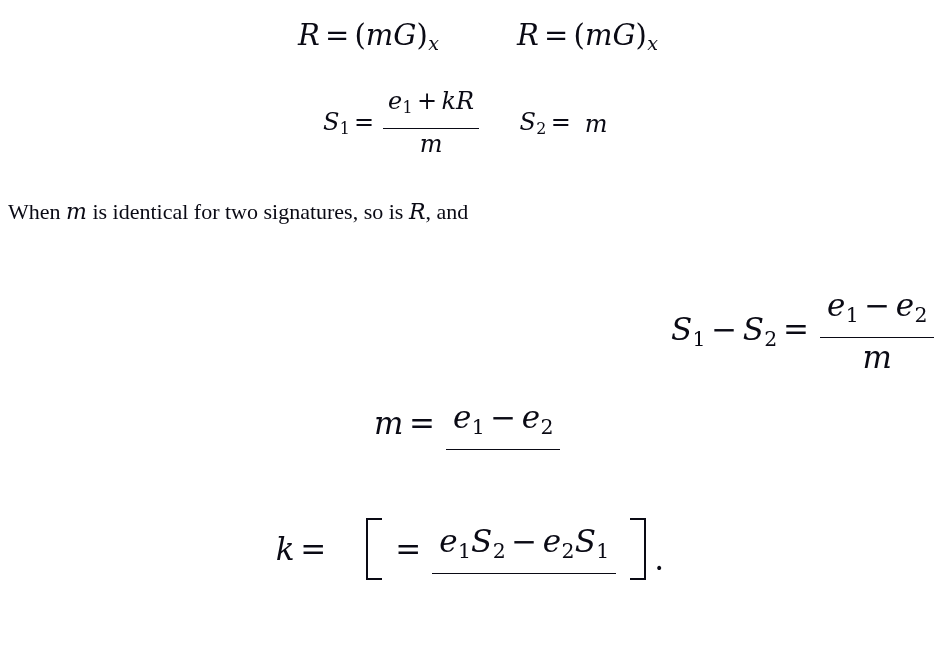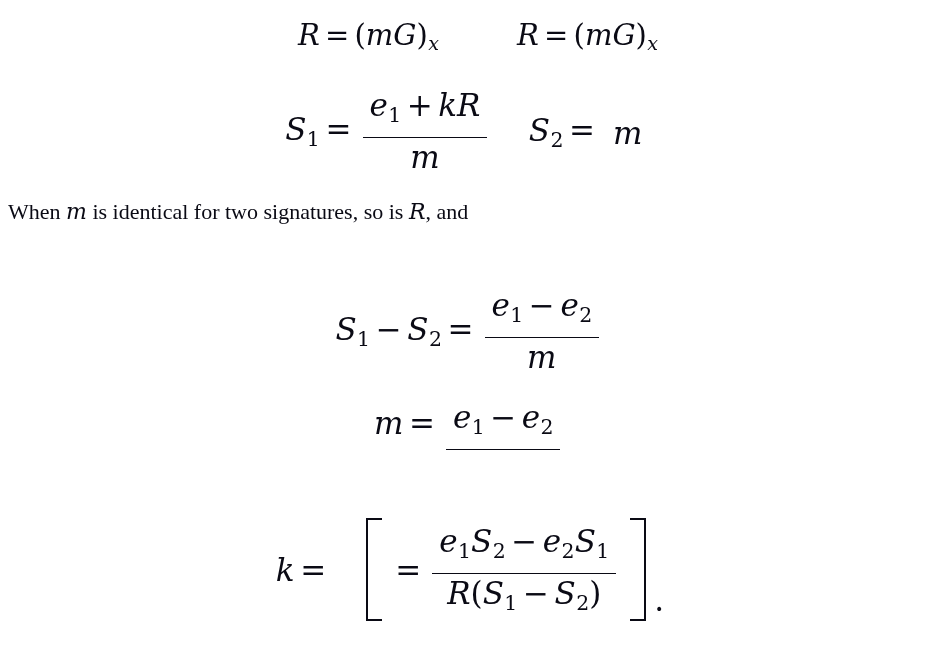--- a/index.html
+++ b/index.html
@@ -59,33 +59,33 @@
 
   
   .eqrow {
     position: absolute;
     display: flex;
     align-items: center;
     white-space: nowrap;
   }
 
   .line1 { top: 18px; left: 8px; width: 940px; justify-content: center; gap: 78px; font-size: 29px; }
-  .line2 { top: 88px; left: 0; width: 940px; justify-content: center; gap: 36px; font-size: 31px; }
+  .line2 { top: 88px; left: 0; width: 940px; justify-content: center; gap: 36px; font-size: 24px; }
 
   .paragraph {
     position: absolute;
     top: 196px;
     left: 8px;
     width: 916px;
     font-size: 22px;
     line-height: 1.42;
     text-align: left;
   }
 
-  .line3 { top: 288px; left: 0; width: 940px; justify-content: center; font-size: 31px; }
+  .line3 { top: 288px; left: 0; width: 940px; justify-content: flex-end; font-size: 31px; }
   .line4 { top: 400px; left: 0; width: 940px; justify-content: center; font-size: 31px; }
   .line5 { top: 518px; left: 0; width: 940px; justify-content: center; font-size: 31px; gap: 34px; }
 
   
   .bracketed {
     display: inline-flex;
     align-items: center;
   }
   .brk {
     display: inline-block;
@@ -156,21 +156,20 @@
     <span class="math">
       <span>k</span><span class="op">=</span>
     </span>
 
     <span class="math bracketed">
       <span class="brk left"></span>
       <span class="brk-inner">
         <span class="op">=</span>
           <span class="frac">
             <span class="num"><span>e</span><span class="sub up">1</span><span>S</span><span class="sub up">2</span><span class="op">−</span><span>e</span><span class="sub up">2</span><span>S</span><span class="sub up">1</span></span>
-            <span class="den"><span>R</span><span class="up">(</span><span>S</span><span class="sub up">1</span><span class="op">−</span><span>S</span><span class="sub up">2</span><span class="up">)</span></span>
           </span>
       </span>
       <span class="brk right"></span>
       <span class="period">.</span>
     </span>
   </div>
 
 </div>
 
 </body></html>

